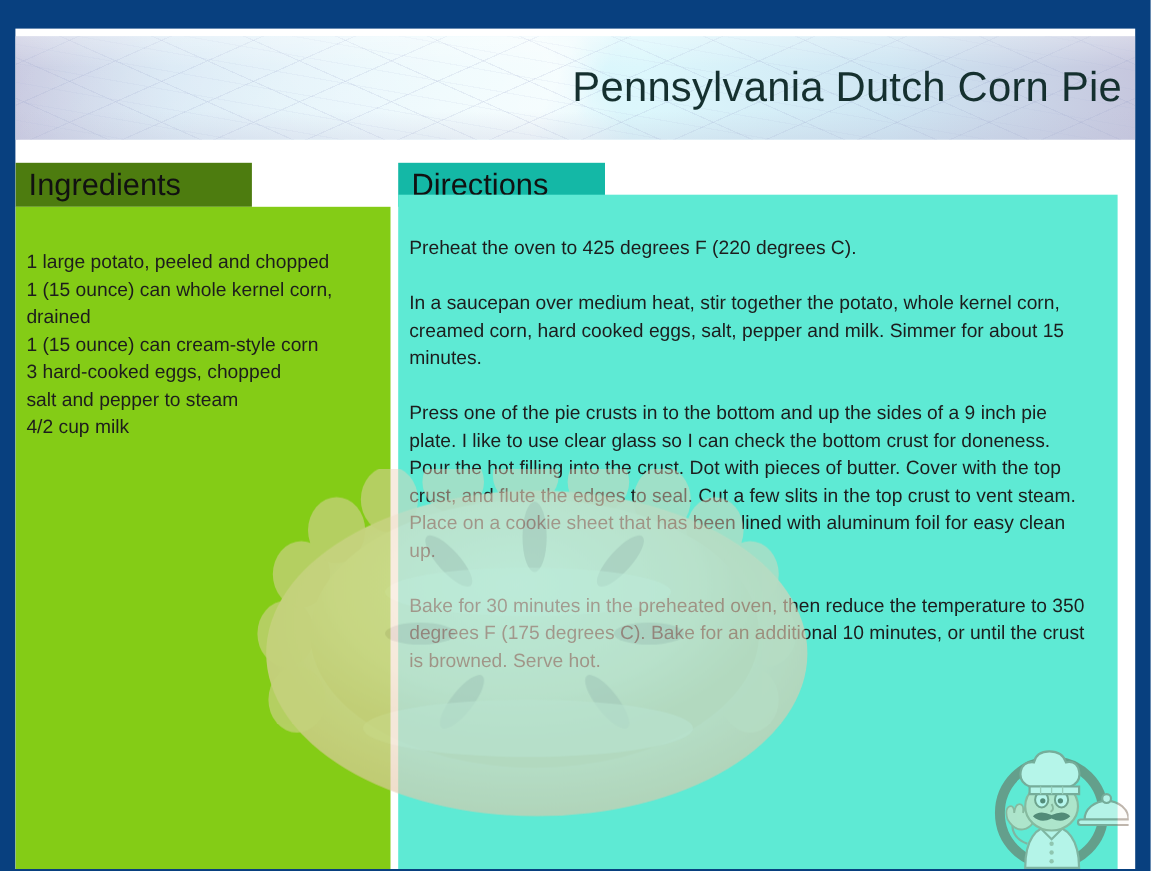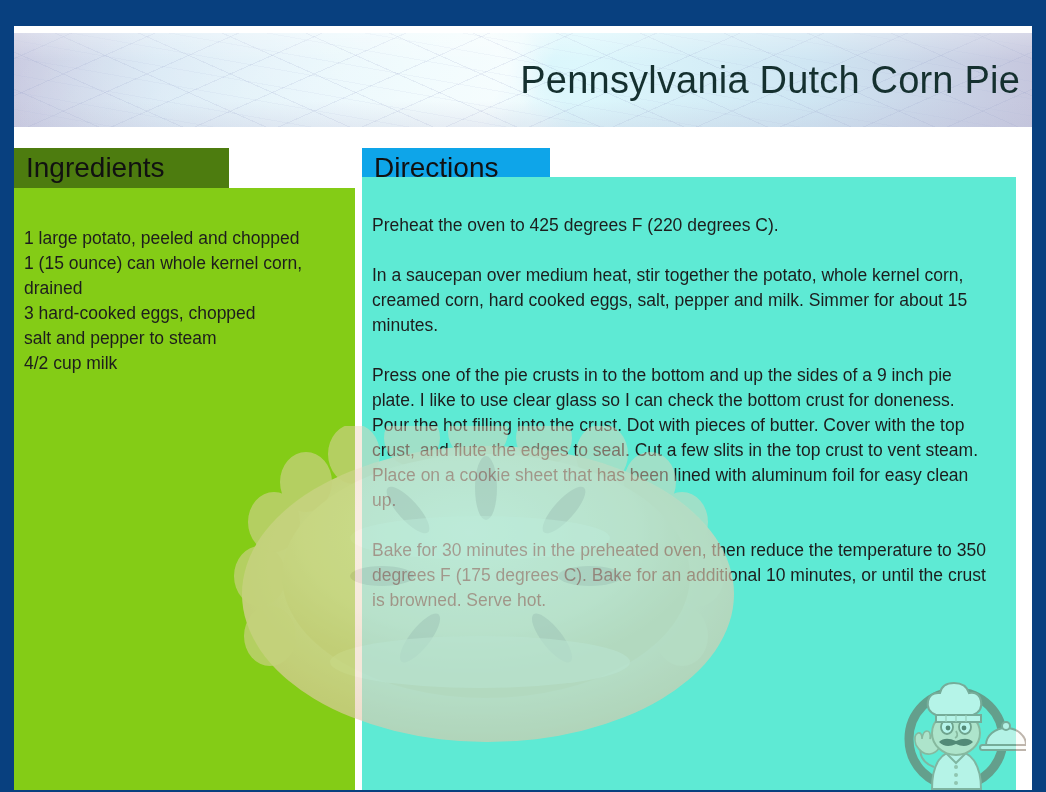--- a/index.html
+++ b/index.html
@@ -76,21 +76,21 @@
   #ingredients-panel .tab{background:#4d7c0f;width:187px;}
   #ingredients-panel .body{
     top:40px;width:341px;height:616px;
     background:#84cc16;
     padding:38px 14px 0 10px;
   }
   #ingredients-panel .line{white-space:normal;}
 
   
   #directions-panel{left:348px;top:122px;width:670px;height:656px;}
-  #directions-panel .tab{background:#0ea5e9;width:160px;}
+  #directions-panel .tab{background:#14b8a6;width:160px;}
   #directions-panel .body{
     top:29px;width:654px;height:616px;
     background:#5eead4;
     padding:36px 22px 0 10px;
   }
   #directions-panel p{margin:0 0 25px 0;}
 
   
   .pie-watermark{
     position:absolute;
@@ -169,20 +169,21 @@
       <ellipse cx="250" cy="236" rx="150" ry="26" fill="#f2e0cd" opacity=".6"></ellipse>
       <ellipse cx="250" cy="112" rx="130" ry="22" fill="#f8eede" opacity=".45"></ellipse>
     </g>
   </svg>
 
   <div class="panel" id="ingredients-panel">
     <div class="tab">Ingredients</div>
     <div class="body">
       <div class="line">1 large potato, peeled and chopped</div>
       <div class="line">1 (15 ounce) can whole kernel corn, drained</div>
+      <div class="line">1 (15 ounce) can cream-style corn</div>
       <div class="line">3 hard-cooked eggs, chopped</div>
       <div class="line">salt and pepper to steam</div>
       <div class="line">4/2 cup milk</div>
     </div>
   </div>
 
   <div class="panel" id="directions-panel">
     <div class="tab">Directions</div>
     <div class="body">
       <p>Preheat the oven to 425 degrees F (220 degrees C).</p>

